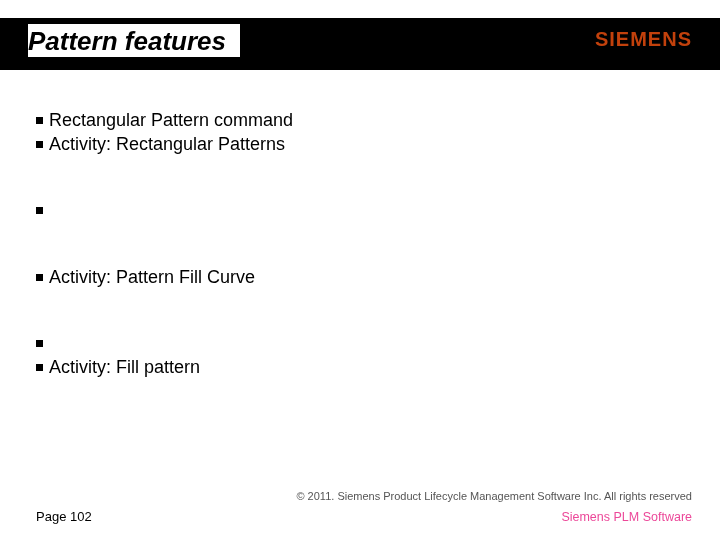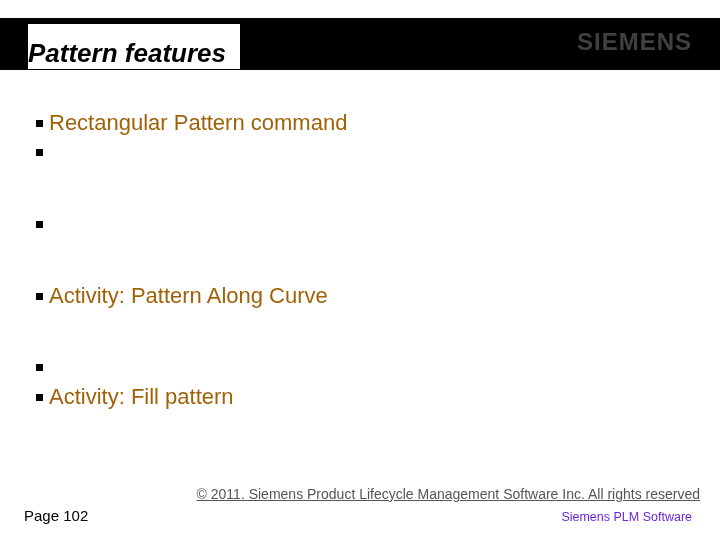--- a/index.html
+++ b/index.html
@@ -1,47 +1,47 @@
 <!DOCTYPE html>
 <html><head>
 <meta charset="utf-8">
 <style>
   * { margin: 0; padding: 0; box-sizing: border-box; }
   html, body { width: 720px; height: 540px; font-family: Arial, Helvetica, sans-serif; background: #fff; }
   .slide { width: 720px; height: 540px; position: relative; background: #fff; }
   .header-band { position: absolute; top: 18px; left: 0; width: 720px; height: 52px; background: #000; }
-  .title { position: absolute; top: 24px; left: 28px; font-size: 26px; font-style: italic; font-weight: bold; color: #000; background: #fff; padding-right: 14px; padding-top: 14px; }
-  .logo { position: absolute; top: 28px; right: 28px; color: #404040; font-size: 24px; font-weight: bold; letter-spacing: 1px; font-family: Arial, sans-serif; }
+  .title { position: absolute; top: 24px; left: 28px; font-size: 26px; font-style: italic; font-weight: bold; color: #000; background: #fff; padding-right: 14px; padding-top: 2px; }
+  .logo { position: absolute; top: 28px; right: 28px; color: #c2410c; font-size: 20px; font-weight: bold; letter-spacing: 1px; font-family: Arial, sans-serif; }
   .content { position: absolute; top: 108px; left: 36px; }
   .group { margin-bottom: 42px; }
-  .bullet-line { font-size: 22px; color: #a16207; line-height: 1.35; }
+  .bullet-line { font-size: 18px; color: #000000; line-height: 1.35; }
   .sq { display: inline-block; width: 7px; height: 7px; background: #000; margin-right: 6px; vertical-align: middle; position: relative; top: -1px; }
   .footer { position: absolute; bottom: 14px; left: 0; width: 720px; }
-  .copyright { position: absolute; bottom: 24px; right: 20px; font-size: 14px; color: #555; text-decoration: underline; }
-  .page { position: absolute; bottom: 2px; left: 24px; font-size: 15px; color: #000; }
-  .brand { position: absolute; bottom: 2px; right: 28px; font-size: 12.5px; color: #6d28d9; }
+  .copyright { position: absolute; bottom: 24px; right: 28px; font-size: 11px; color: #555; }
+  .page { position: absolute; bottom: 2px; left: 36px; font-size: 13px; color: #000; }
+  .brand { position: absolute; bottom: 2px; right: 28px; font-size: 12.5px; color: #ec4899; }
 </style>
 </head>
 <body>
 
 <div class="slide">
   <div class="header-band"></div>
   <div class="title">Pattern features</div>
   <div class="logo">SIEMENS</div>
 
   <div class="content">
     <div class="group">
       <div class="bullet-line"><span class="sq"></span><span>Rectangular Pattern command</span></div>
-      <div class="bullet-line"><span class="sq"></span></div>
+      <div class="bullet-line"><span class="sq"></span><span>Activity: Rectangular Patterns</span></div>
     </div>
     <div class="group">
       <div class="bullet-line"><span class="sq"></span></div>
     </div>
     <div class="group">
-      <div class="bullet-line"><span class="sq"></span><span>Activity: Pattern Along Curve</span></div>
+      <div class="bullet-line"><span class="sq"></span><span>Activity: Pattern Fill Curve</span></div>
     </div>
     <div class="group">
       <div class="bullet-line"><span class="sq"></span></div>
       <div class="bullet-line"><span class="sq"></span><span>Activity: Fill pattern</span></div>
     </div>
   </div>
 
   <div class="footer">
     <div class="copyright">© 2011. Siemens Product Lifecycle Management Software Inc. All rights reserved</div>
     <div class="page">Page 102</div>

